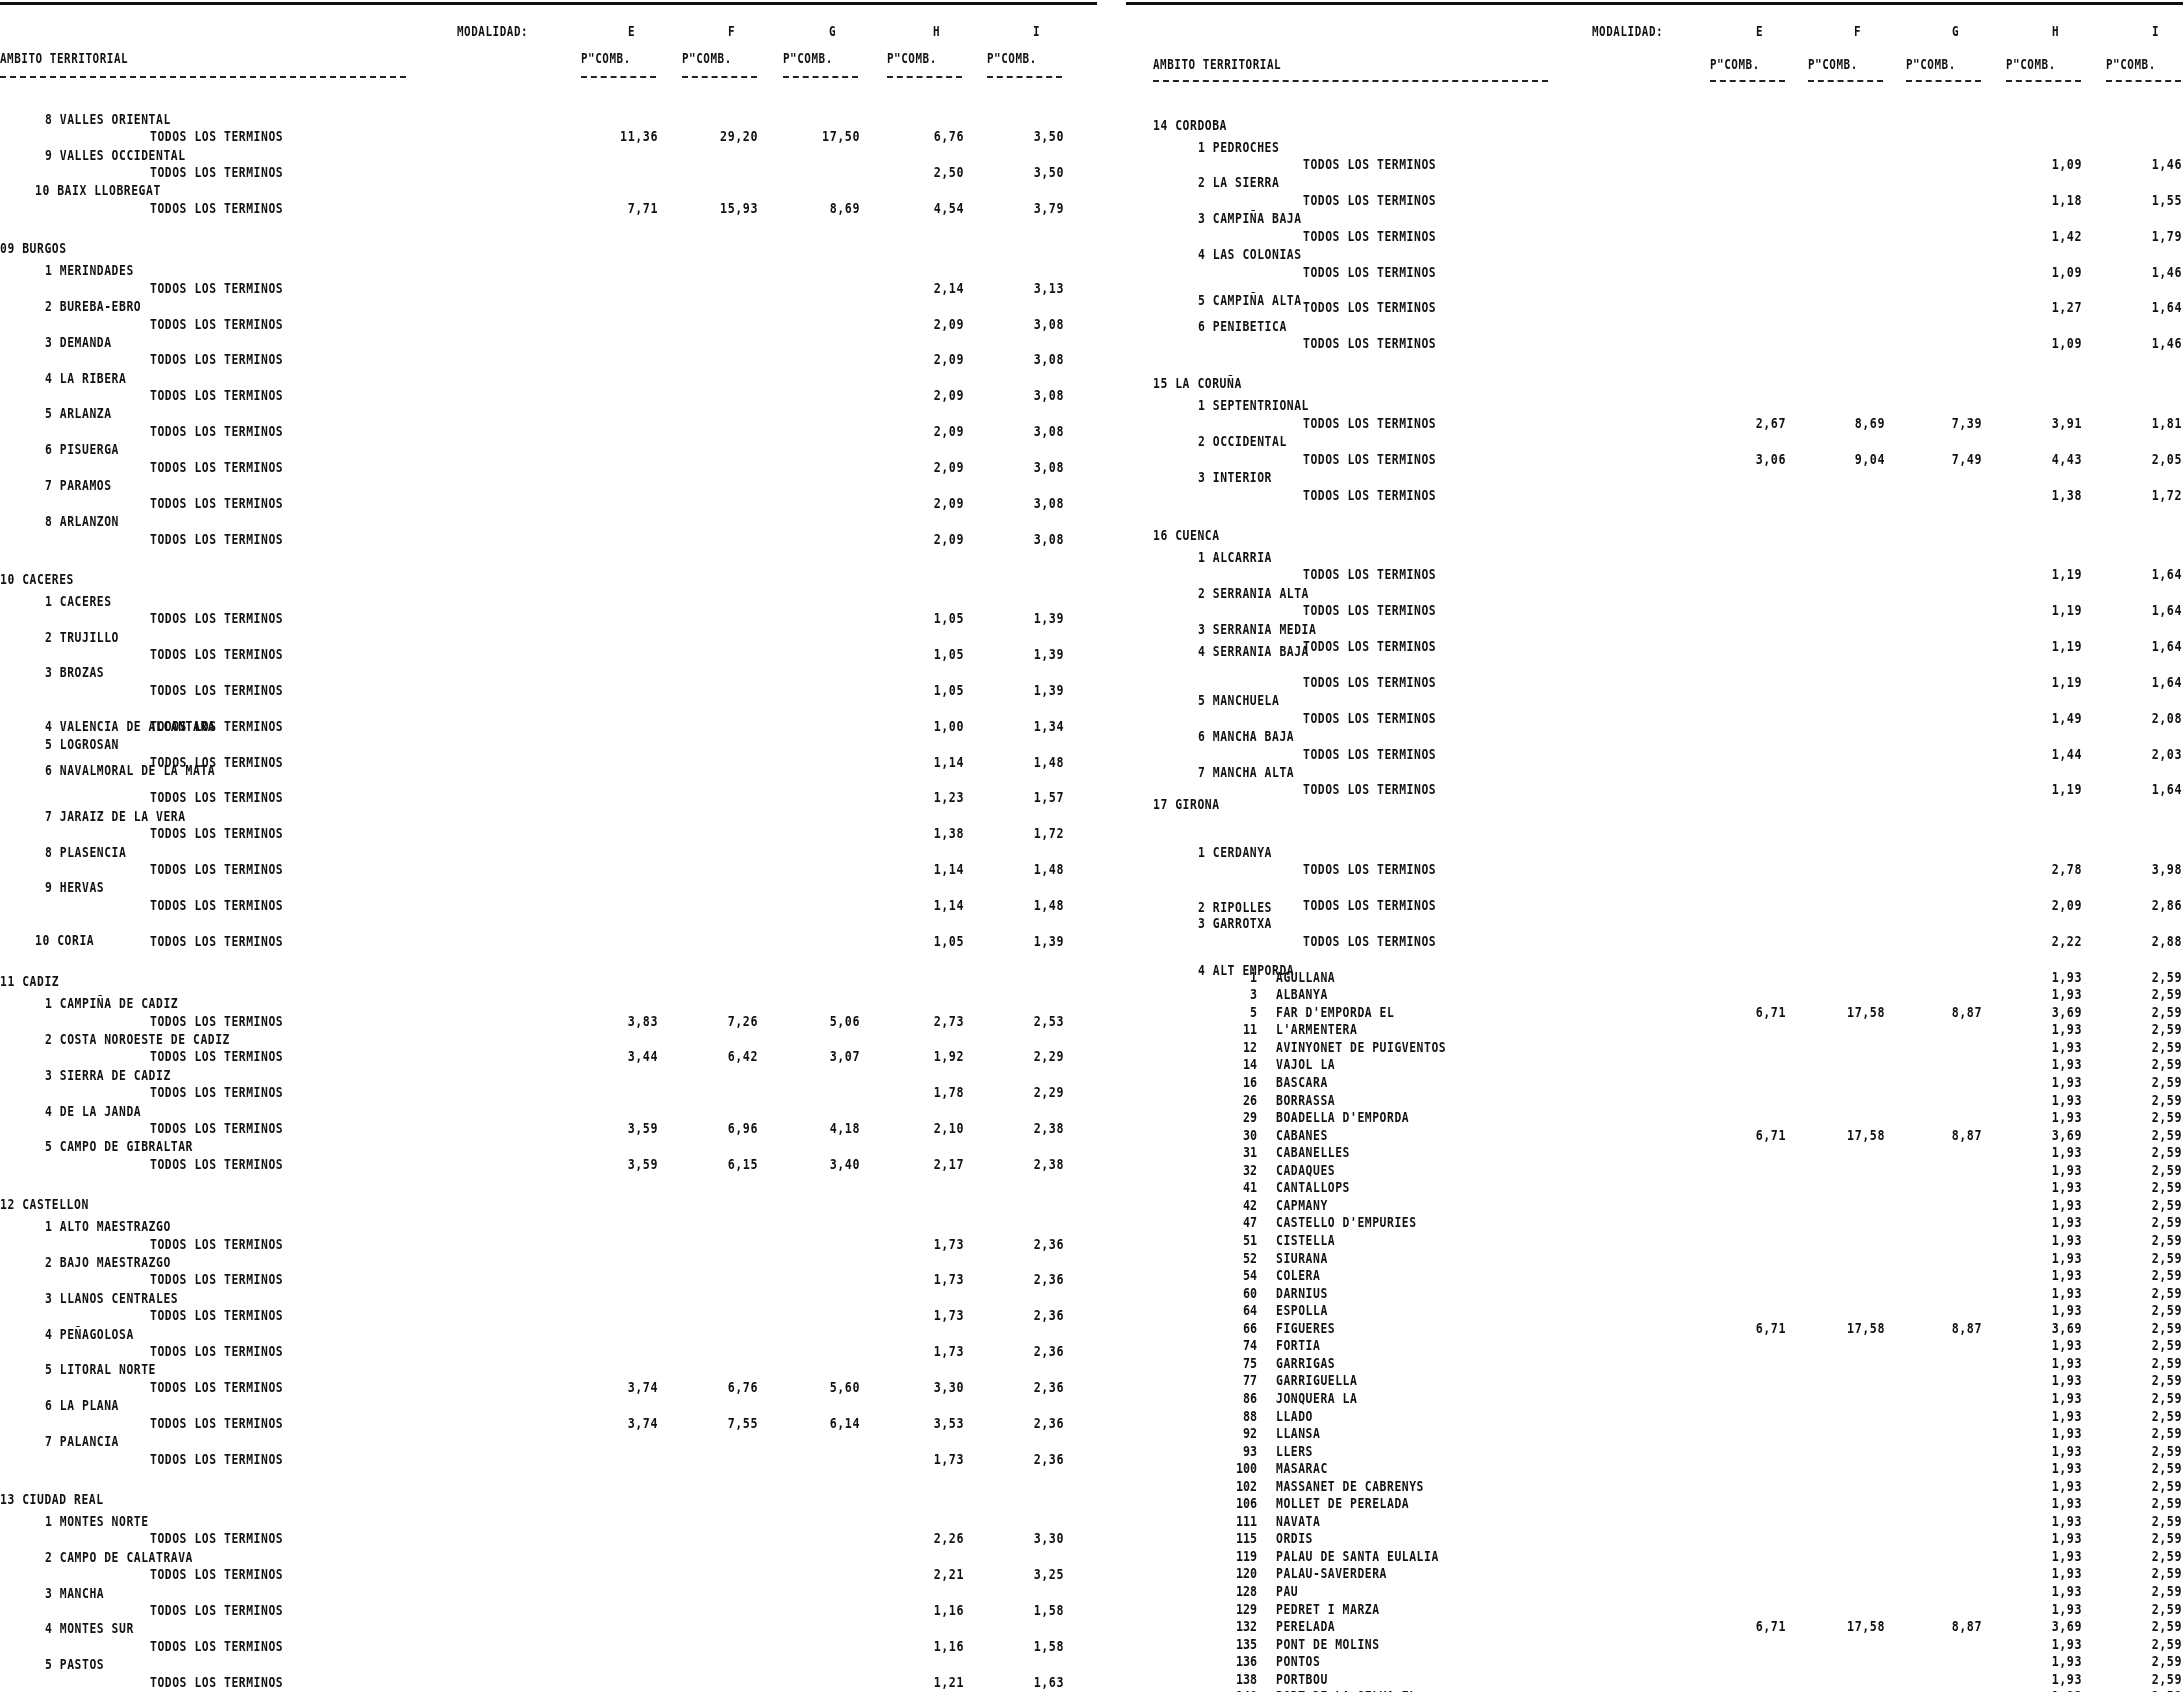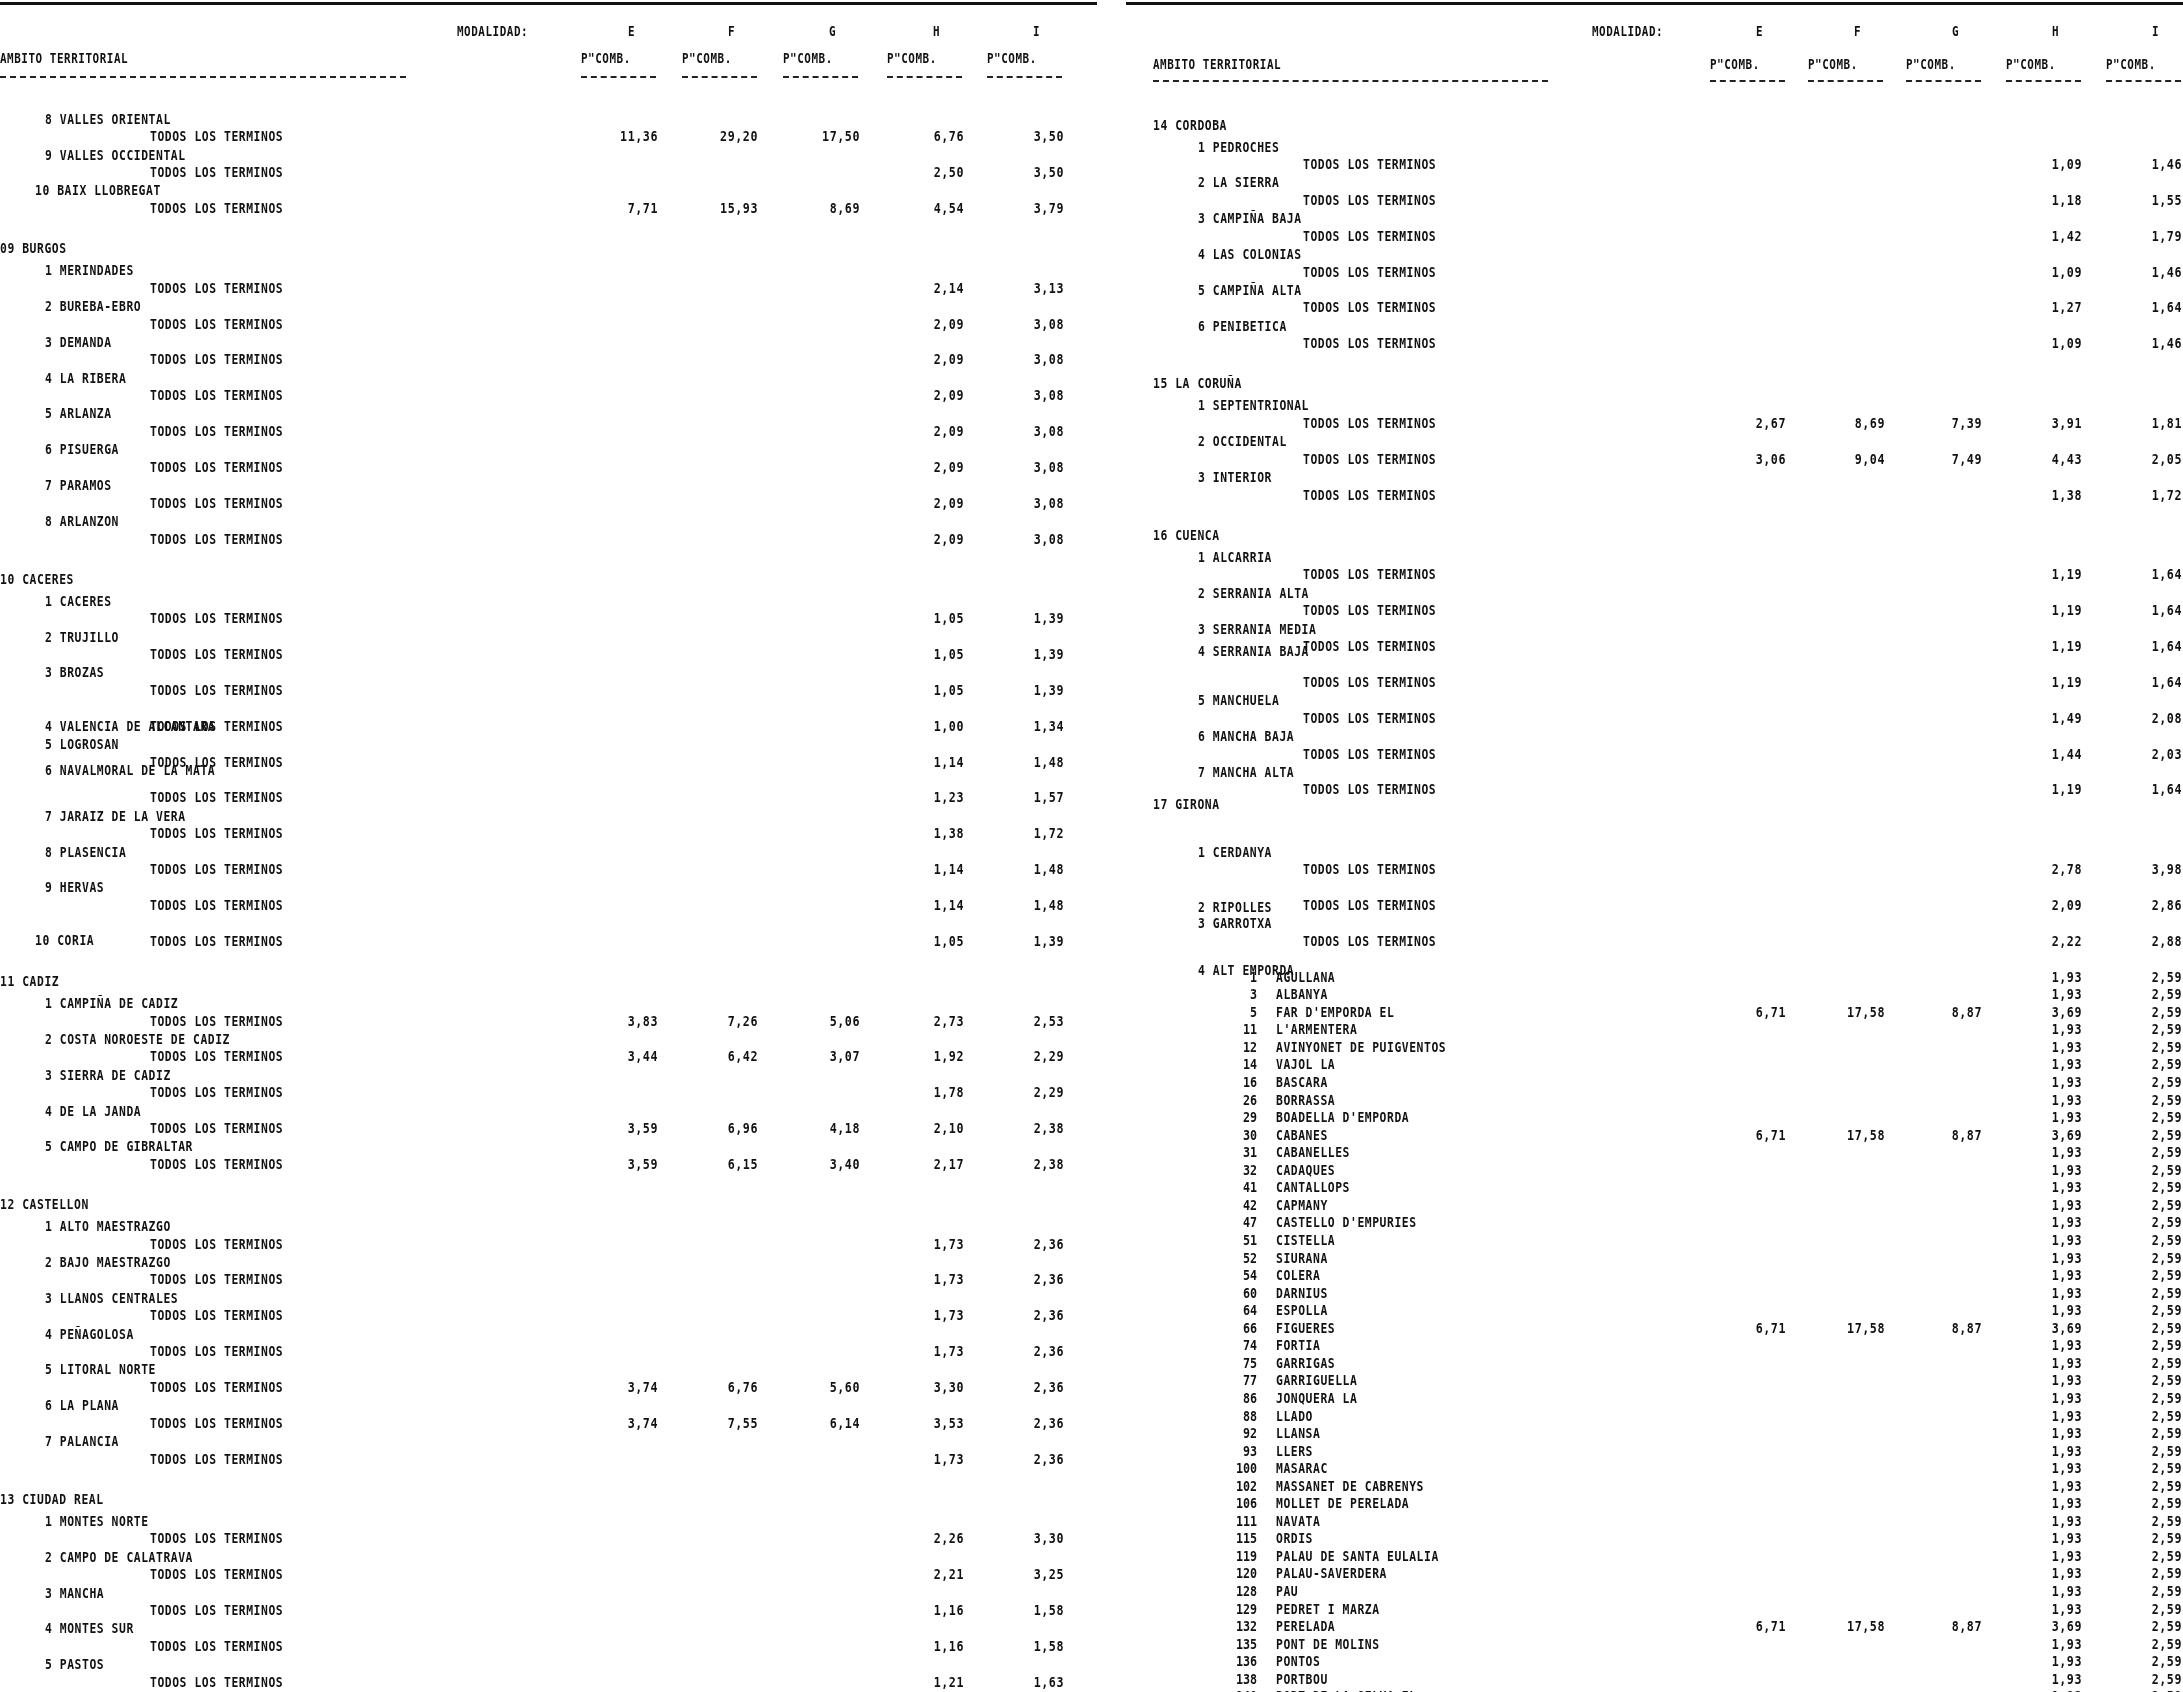--- a/index.html
+++ b/index.html
@@ -156,21 +156,21 @@
   <div class="rows">
       <div class="line prov" style="top: 116px;"><span class="txt" style="left: 27px;">14 CORDOBA</span></div>
       <div class="line com" style="top: 138px;"><span class="txt" style="left: 72px;">1 PEDROCHES</span></div>
       <div class="line tot" style="top: 155px;"><span class="txt" style="left: 177px;">TODOS LOS TERMINOS</span><span class="num" style="left: 854px;">1,09</span><span class="num" style="left: 954px;">1,46</span></div>
       <div class="line com" style="top: 173px;"><span class="txt" style="left: 72px;">2 LA SIERRA</span></div>
       <div class="line tot" style="top: 191px;"><span class="txt" style="left: 177px;">TODOS LOS TERMINOS</span><span class="num" style="left: 854px;">1,18</span><span class="num" style="left: 954px;">1,55</span></div>
       <div class="line com" style="top: 209px;"><span class="txt" style="left: 72px;">3 CAMPIÑA BAJA</span></div>
       <div class="line tot" style="top: 227px;"><span class="txt" style="left: 177px;">TODOS LOS TERMINOS</span><span class="num" style="left: 854px;">1,42</span><span class="num" style="left: 954px;">1,79</span></div>
       <div class="line com" style="top: 245px;"><span class="txt" style="left: 72px;">4 LAS COLONIAS</span></div>
       <div class="line tot" style="top: 263px;"><span class="txt" style="left: 177px;">TODOS LOS TERMINOS</span><span class="num" style="left: 854px;">1,09</span><span class="num" style="left: 954px;">1,46</span></div>
-      <div class="line com" style="top: 281px;"><span class="txt" style="left: 72px;">5 CAMPIÑA ALTA</span></div>
+      <div class="line com" style="top: 291px;"><span class="txt" style="left: 72px;">5 CAMPIÑA ALTA</span></div>
       <div class="line tot" style="top: 298px;"><span class="txt" style="left: 177px;">TODOS LOS TERMINOS</span><span class="num" style="left: 854px;">1,27</span><span class="num" style="left: 954px;">1,64</span></div>
       <div class="line com" style="top: 317px;"><span class="txt" style="left: 72px;">6 PENIBETICA</span></div>
       <div class="line tot" style="top: 334px;"><span class="txt" style="left: 177px;">TODOS LOS TERMINOS</span><span class="num" style="left: 854px;">1,09</span><span class="num" style="left: 954px;">1,46</span></div>
       <div class="line prov" style="top: 374px;"><span class="txt" style="left: 27px;">15 LA CORUÑA</span></div>
       <div class="line com" style="top: 396px;"><span class="txt" style="left: 72px;">1 SEPTENTRIONAL</span></div>
       <div class="line tot" style="top: 414px;"><span class="txt" style="left: 177px;">TODOS LOS TERMINOS</span><span class="num" style="left: 558px;">2,67</span><span class="num" style="left: 657px;">8,69</span><span class="num" style="left: 754px;">7,39</span><span class="num" style="left: 854px;">3,91</span><span class="num" style="left: 954px;">1,81</span></div>
       <div class="line com" style="top: 432px;"><span class="txt" style="left: 72px;">2 OCCIDENTAL</span></div>
       <div class="line tot" style="top: 450px;"><span class="txt" style="left: 177px;">TODOS LOS TERMINOS</span><span class="num" style="left: 558px;">3,06</span><span class="num" style="left: 657px;">9,04</span><span class="num" style="left: 754px;">7,49</span><span class="num" style="left: 854px;">4,43</span><span class="num" style="left: 954px;">2,05</span></div>
       <div class="line com" style="top: 468px;"><span class="txt" style="left: 72px;">3 INTERIOR</span></div>
       <div class="line tot" style="top: 486px;"><span class="txt" style="left: 177px;">TODOS LOS TERMINOS</span><span class="num" style="left: 854px;">1,38</span><span class="num" style="left: 954px;">1,72</span></div>

